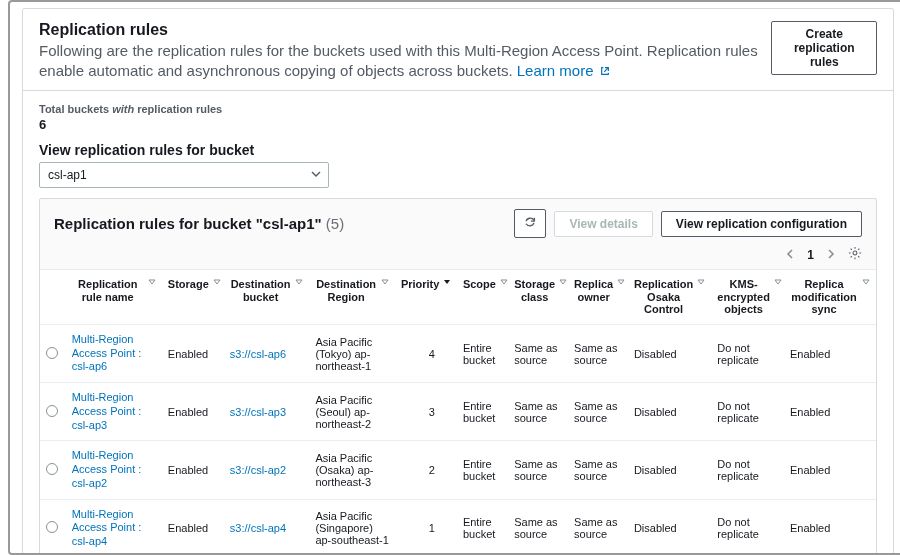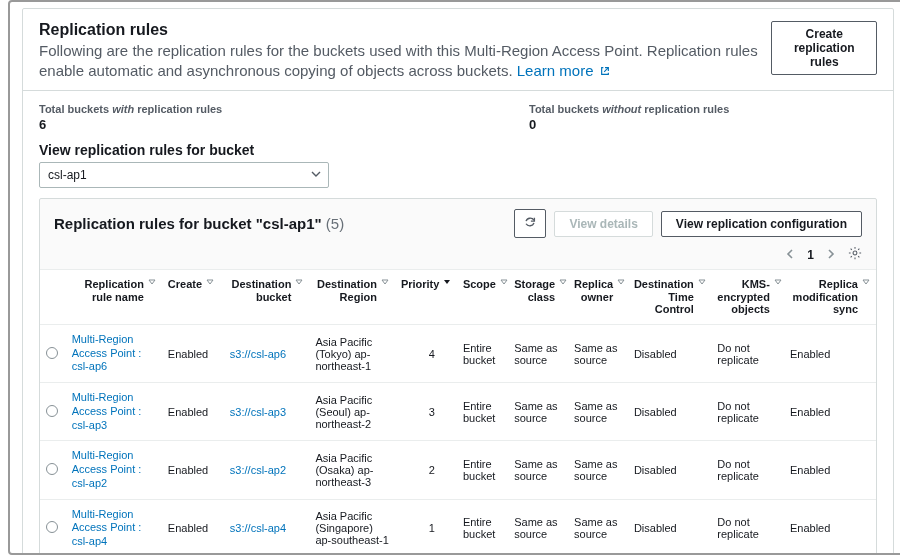--- a/index.html
+++ b/index.html
@@ -154,21 +154,21 @@
   .pager .arrow, .pager .gear { cursor: pointer; color: #879196; }
 
   table.data {
     width: 100%;
     border-collapse: collapse;
     table-layout: fixed;
     background: #fff;
     font-size: 11px;
   }
   table.data thead th {
-    text-align: right;
+    text-align: center;
     font-weight: 700;
     padding: 8px 6px;
     border-top: 1px solid #eaeded;
     border-bottom: 1px solid #eaeded;
     vertical-align: top;
     position: relative;
     color: #16191f;
   }
   table.data tbody td {
     padding: 8px 6px;
@@ -232,26 +232,20 @@
     </div>
 
     <div class="section">
       <div class="stats-row">
         <div style="flex:0 0 430px;">
           <div class="stat-label">
             <span>Total buckets </span><em>with</em><span> replication rules</span>
           </div>
           <div class="stat-val">6</div>
         </div>
-        <div>
-          <div class="stat-label">
-            <span>Total buckets </span><em>without</em><span> replication rules</span>
-          </div>
-          <div class="stat-val">0</div>
-        </div>
       </div>
 
       <div style="margin-top:10px;">
         <div class="field-label">View replication rules for bucket</div>
         <div class="select-wrap">
           <div class="select">csl-ap1</div>
           <span class="select-caret">
             <svg width="10" height="10" viewBox="0 0 10 10">
                 <path d="M1 3l4 4 4-4" fill="none" stroke="#545b64" stroke-width="1.4"></path>
               </svg>
@@ -324,21 +318,21 @@
                   <span class="th-text">Replication rule name</span>
                   <span class="sort-ico">
                     <svg viewBox="0 0 8 8">
                       <path d="M1 2h6L4 6z" fill="none" stroke="currentColor"></path>
                     </svg>
                   </span>
                 </div>
               </th>
             <th>
                 <div class="th-inner">
-                  <span class="th-text">Create</span>
+                  <span class="th-text">Storage</span>
                   <span class="sort-ico">
                     <svg viewBox="0 0 8 8">
                       <path d="M1 2h6L4 6z" fill="none" stroke="currentColor"></path>
                     </svg>
                   </span>
                 </div>
               </th>
             <th>
                 <div class="th-inner">
                   <span class="th-text">Destination bucket</span>
@@ -394,21 +388,21 @@
                   <span class="th-text">Replica owner</span>
                   <span class="sort-ico">
                     <svg viewBox="0 0 8 8">
                       <path d="M1 2h6L4 6z" fill="none" stroke="currentColor"></path>
                     </svg>
                   </span>
                 </div>
               </th>
             <th>
                 <div class="th-inner">
-                  <span class="th-text">Destination Time Control</span>
+                  <span class="th-text">Replication Osaka Control</span>
                   <span class="sort-ico">
                     <svg viewBox="0 0 8 8">
                       <path d="M1 2h6L4 6z" fill="none" stroke="currentColor"></path>
                     </svg>
                   </span>
                 </div>
               </th>
             <th>
                 <div class="th-inner">
                   <span class="th-text">KMS-encrypted objects</span>

